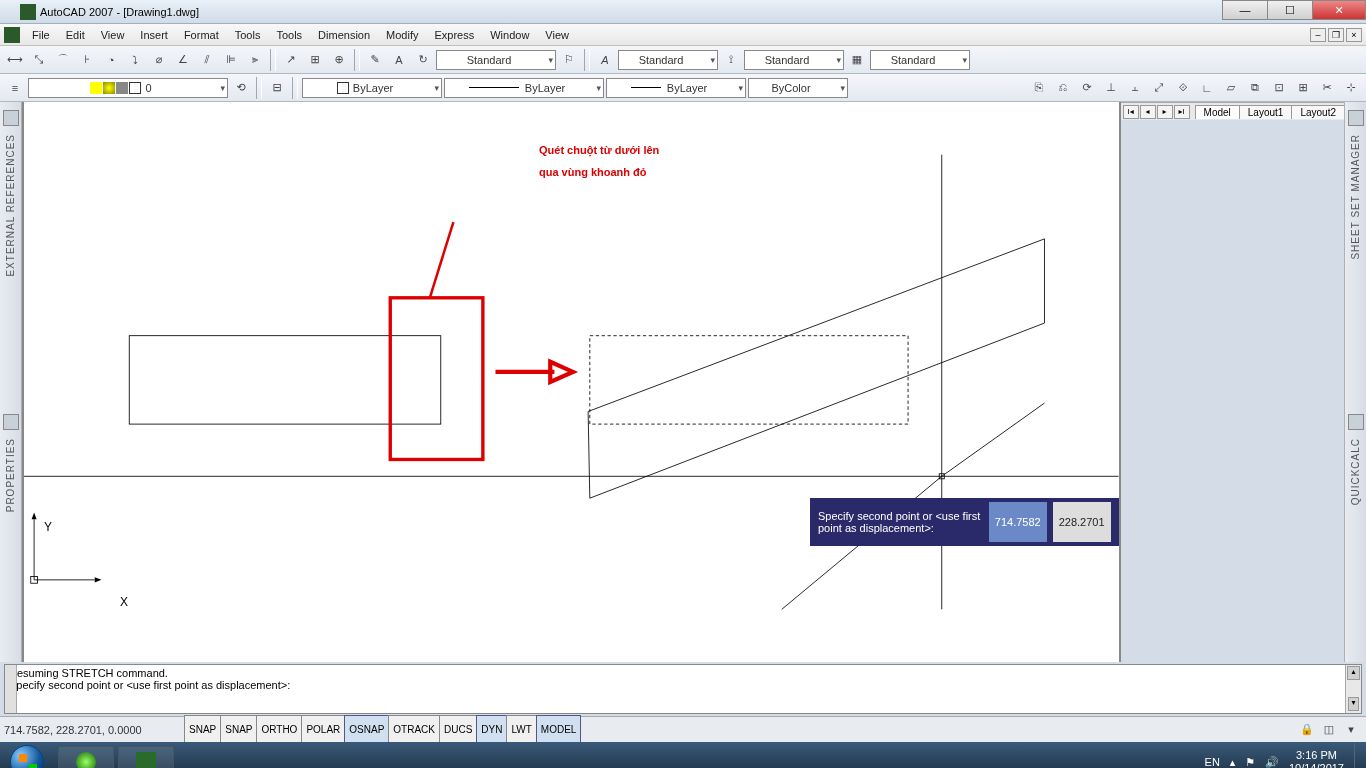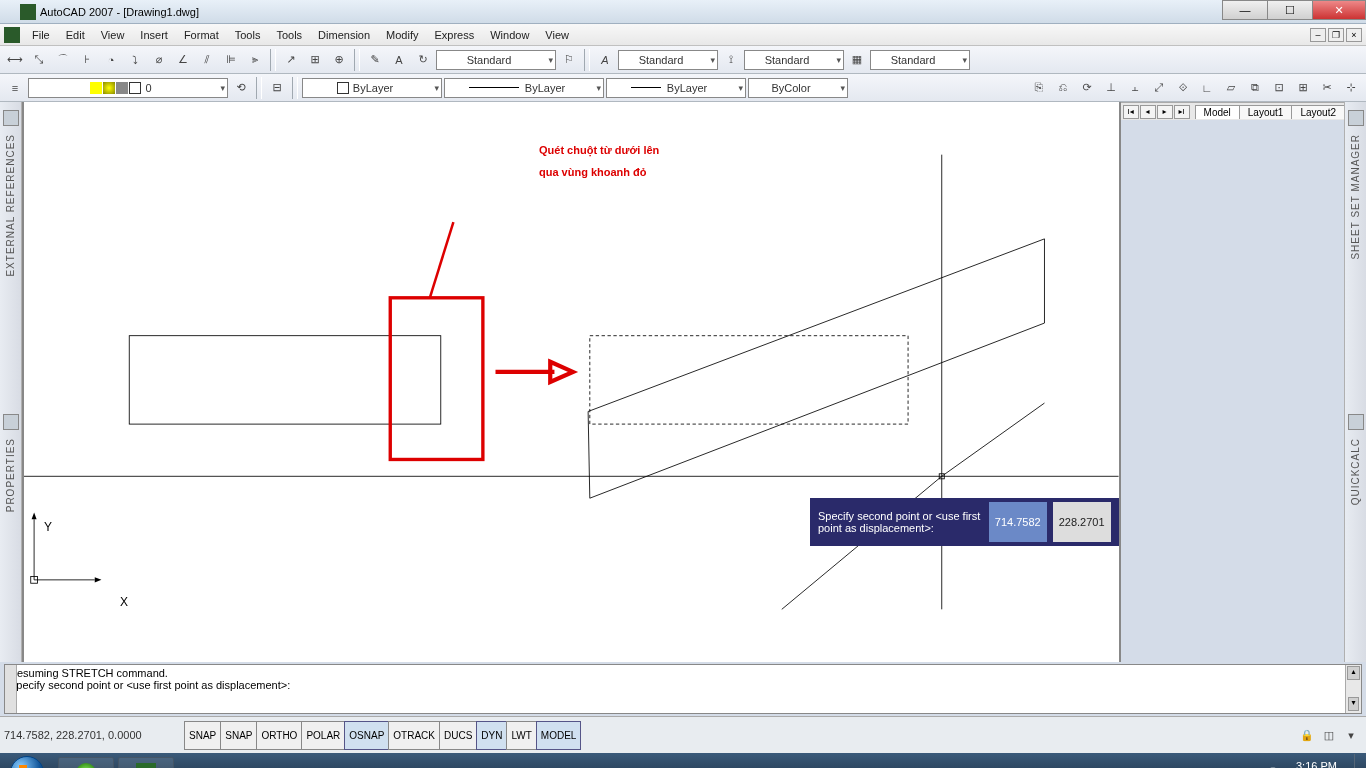--- a/index.html
+++ b/index.html
@@ -26,21 +26,21 @@
 .vtext { writing-mode:vertical-rl; transform:rotate(180deg); color:#555; font-size:10px; letter-spacing:1px; }
 .side-icon { width:16px; height:16px; background:#c8d0d8; border:1px solid #888; }
 .canvas { flex:1; background:#fff; position:relative; border:2px solid #888; border-top:none; border-bottom:none; }
 .tab-strip { height:18px; background:#e8e8e8; border-top:1px solid #aaa; display:flex; align-items:center; padding-left:2px; }
 .tab-nav { width:16px; height:14px; border:1px solid #999; background:#f4f4f4; font-size:8px; text-align:center; line-height:12px; margin-right:1px; }
 .tab { padding:1px 8px; background:#f8f8f8; border:1px solid #999; border-bottom:none; margin-right:-1px; font-size:10px; }
 .tab.active { background:#fff; }
 .cmdwin { height:50px; background:#fff; border:1px solid #888; margin:2px 4px; font-family:"Courier New",monospace; font-size:12px; padding:2px 4px; position:relative; overflow:hidden; }
 .cmdwin .scrollb { position:absolute; right:0; top:0; bottom:0; width:16px; background:#e8e8e8; border-left:1px solid #aaa; }
 .cmdwin .scrollb div { height:14px; border:1px solid #999; background:#d0d0d0; margin:1px; font-size:8px; text-align:center; }
-.statusbar { height:37px; background:#e8ecf0; border-top:1px solid #aaa; display:flex; align-items:center; padding:0 4px; }
+.statusbar { height:26px; background:#e8ecf0; border-top:1px solid #aaa; display:flex; align-items:center; padding:0 4px; }
 .statusbar .coord { width:180px; color:#333; }
 .statusbar .sbtn { padding:8px 4px; border:1px solid #888; background:#f0f0f0; margin-right:-1px; font-size:10px; }
 .statusbar .sbtn.active { background:#d0e0f0; border-color:#558; }
 .taskbar { height:40px; background:linear-gradient(#3a5a7a,#1a2a3a); display:flex; align-items:center; position:relative; }
 .start-orb { width:54px; height:40px; display:flex; align-items:center; justify-content:center; }
 .start-orb .orb { width:34px; height:34px; border-radius:50%; background:radial-gradient(circle at 30% 30%,#8cf,#159 60%,#036); border:1px solid #048; position:relative; }
 .start-orb .orb::before { content:""; position:absolute; left:8px; top:8px; width:8px; height:8px; background:#f80; }
 .start-orb .orb::after { content:""; position:absolute; left:18px; top:18px; width:8px; height:8px; background:#0c0; }
 .task-item { width:56px; height:32px; border:1px solid #456; background:rgba(255,255,255,0.1); margin-left:4px; display:flex; align-items:center; justify-content:center; border-radius:2px; }
 .tray { position:absolute; right:4px; display:flex; align-items:center; color:#fff; gap:10px; font-size:11px; }

